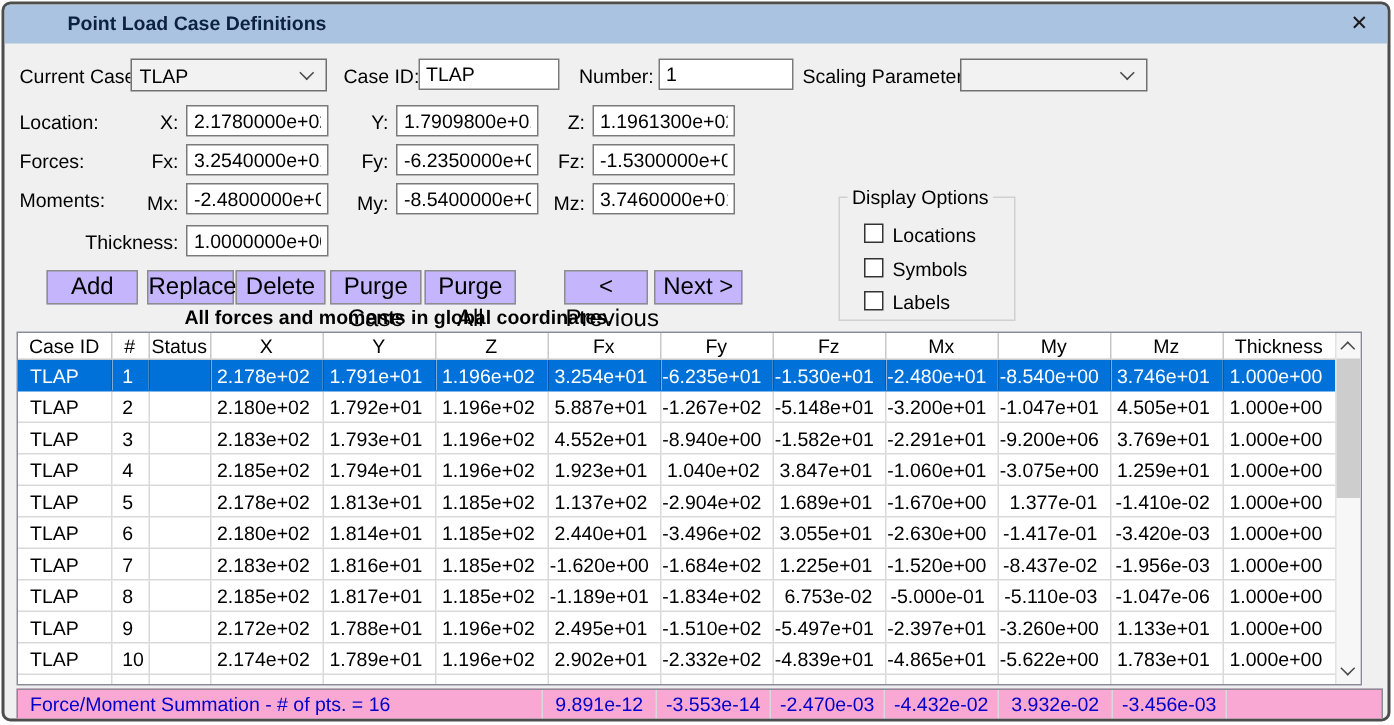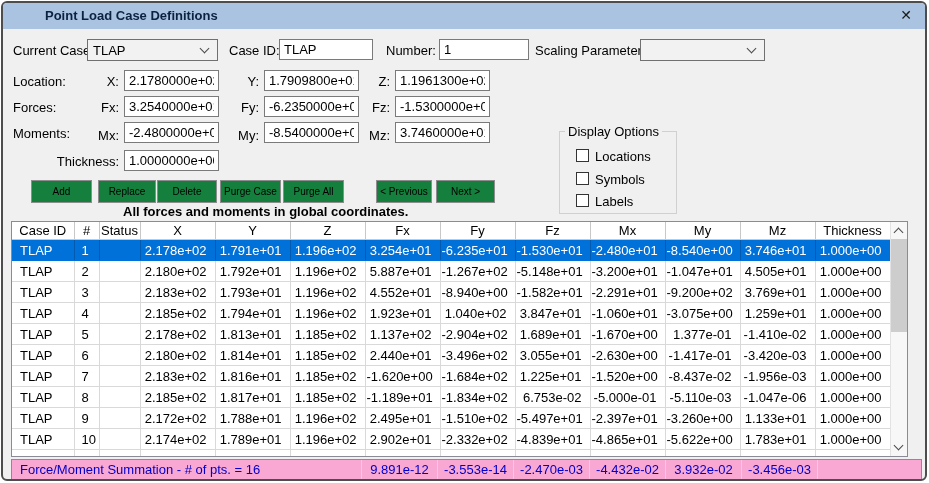--- a/index.html
+++ b/index.html
@@ -16,22 +16,22 @@
   .combo{position:absolute;height:22px;border:1px solid #707070;background:#f2f2f2;}
   .combo .cval{position:absolute;left:5px;top:3px;font-size:13px;color:#000;}
   .chev{position:absolute;width:7px;height:7px;border-right:1.5px solid #4a4a4a;border-bottom:1.5px solid #4a4a4a;}
   .chev.down{transform:rotate(45deg);}
   .combo .chev{right:9px;top:5px;}
   .group{position:absolute;left:556px;top:80px;width:118px;height:83px;border:1px solid #d0d0d0;margin-top:48px;}
   .group .gtitle{position:absolute;left:5px;top:-8px;background:#f0f0f0;padding:0 3px;font-size:13px;}
   .cbrow{position:absolute;left:16px;height:14px;}
   .cbox{position:absolute;left:0;top:0;width:13px;height:13px;border:1px solid #333;background:#fff;}
   .cblab{position:absolute;left:19px;top:0;font-size:13px;white-space:nowrap;}
-  .btn{position:absolute;top:177px;height:23px;background:#15803d;border:1px solid #8d8d8d;
-       font-size:10px;text-align:center;line-height:21px;color:#000;}
+  .btn{position:absolute;top:177px;height:23px;background:#c4b5fd;border:1px solid #8d8d8d;
+       font-size:16px;text-align:center;line-height:21px;color:#000;}
   .note{position:absolute;left:120px;top:201px;font-size:13px;font-weight:bold;color:#000;text-align:center;}
   .tablewrap{position:absolute;left:8px;top:218px;width:897px;height:236px;border:1px solid #898c95;
              background:#fff;overflow:hidden;}
   table{border-collapse:collapse;table-layout:fixed;width:878px;}
   th{height:16px;font-size:13px;font-weight:normal;text-align:center;border-right:1px solid #c8c8c8;
      border-bottom:1px solid #c8c8c8;overflow:hidden;white-space:nowrap;}
   td{height:21px;font-size:13px;border-right:1px solid #d9d9d9;border-bottom:1px solid #d9d9d9;
      overflow:hidden;white-space:nowrap;}
   td.c0{text-align:left;padding-left:8px;}
   td.c1{text-align:left;padding-left:7px;}
@@ -197,21 +197,21 @@
             <td class="c0">TLAP</td>
             <td class="c1">3</td>
             <td class="c2"></td>
             <td class="c3">2.183e+02</td>
             <td class="c4">1.793e+01</td>
             <td class="c5">1.196e+02</td>
             <td class="c6">4.552e+01</td>
             <td class="c7">-8.940e+00</td>
             <td class="c8">-1.582e+01</td>
             <td class="c9">-2.291e+01</td>
-            <td class="c10">-9.200e+02</td>
+            <td class="c10">-9.200e+06</td>
             <td class="c11">3.769e+01</td>
             <td class="c12">1.000e+00</td>
           </tr>
           <tr>
             <td class="c0">TLAP</td>
             <td class="c1">4</td>
             <td class="c2"></td>
             <td class="c3">2.185e+02</td>
             <td class="c4">1.794e+01</td>
             <td class="c5">1.196e+02</td>

